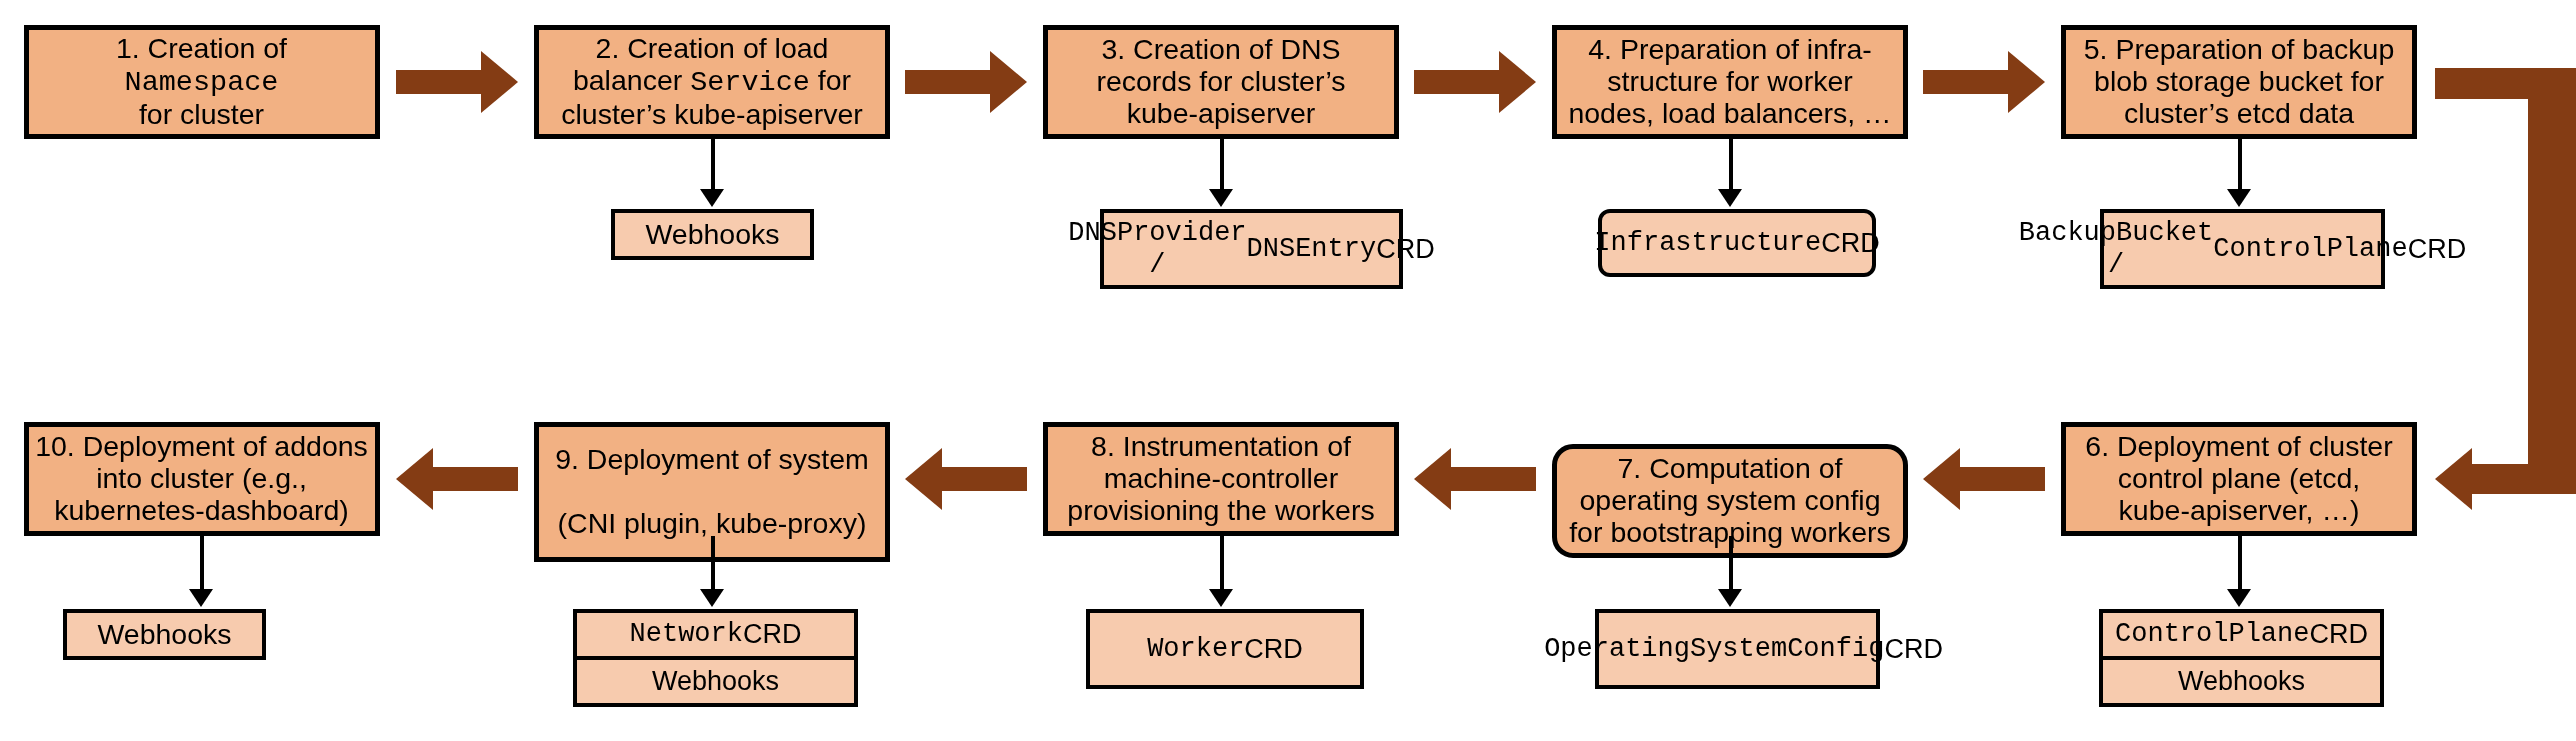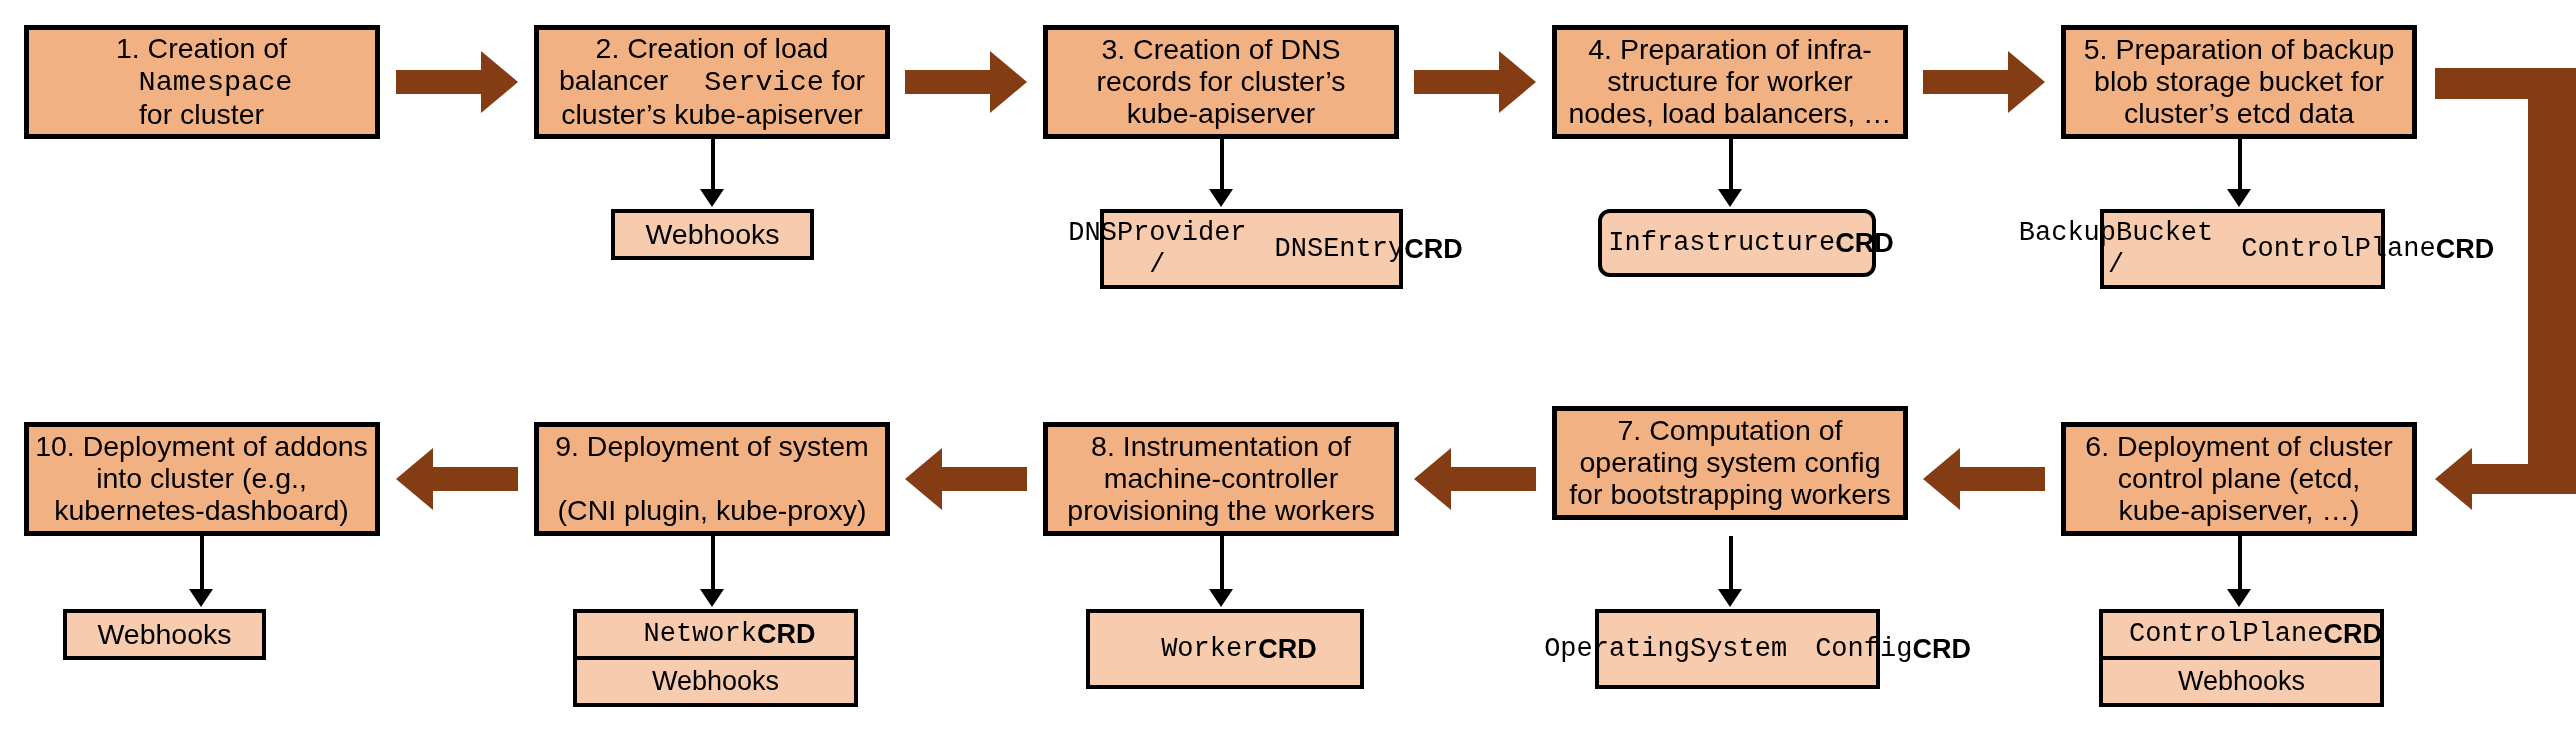--- a/index.html
+++ b/index.html
@@ -35,22 +35,22 @@
     line-height:1.2;
   }
   .sub .cell{
     flex:1 1 auto;
     display:flex;align-items:center;justify-content:center;
     padding:2.1px 4.3px;
   }
   .sub .cell + .cell{border-top:4.3px solid #000;}
 
   
-  .mono{font-family:"Liberation Mono",monospace;font-weight:400;margin-left:28px;}
-  .crd{font-family:"Liberation Sans",sans-serif;font-weight:700;}
+  .mono{font-family:"Liberation Mono",monospace;font-weight:400;}
+  .crd{font-family:"Liberation Sans",sans-serif;font-weight:400;}
 
   
   .vline{position:absolute;background:#000;width:3.6px;}
   .vhead{
     position:absolute;width:0;height:0;
     border-left:12px solid transparent;
     border-right:12px solid transparent;
     border-top:18.5px solid #000;
   }
 
@@ -133,29 +133,29 @@
         <br>
         <span class="mono">ControlPlane</span>
         <span class="crd"> CRD</span>
       </div>
   </div>
 
   <div class="step" style="left:23.5px;top:422px;width:356px;height:114px;">
     <span class="txt"><span>10. Deployment of addons</span><br><span>into cluster (e.g.,</span><br><span>kubernetes-dashboard)</span></span>
   </div>
 
-  <div class="step" style="left:534px;top:422px;width:356px;height:114px;align-items:center;">
+  <div class="step" style="left:534px;top:422px;width:356px;height:140px;align-items:center;">
     <span class="txt"><span>9. Deployment of system</span><br><br><span>(CNI plugin, kube-proxy)</span></span>
   </div>
 
   <div class="step" style="left:1043px;top:422px;width:356px;height:114px;">
     <span class="txt"><span>8. Instrumentation of</span><br><span>machine-controller</span><br><span>provisioning the workers</span></span>
   </div>
 
-  <div class="step" style="left:1552px;top:406px;width:356px;height:114px;">
+  <div class="step" style="left:1552px;top:444px;width:356px;height:114px;border-radius:21px;">
     <span class="txt"><span>7. Computation of</span><br><span>operating system config</span><br><span>for bootstrapping workers</span></span>
   </div>
 
   <div class="step" style="left:2061px;top:422px;width:356px;height:114px;">
     <span class="txt"><span>6. Deployment of cluster</span><br><span>control plane (etcd,</span><br><span>kube-apiserver, …)</span></span>
   </div>
 
   <div class="sub" style="left:63px;top:609px;width:203px;height:51px;font-size:28.5px;">
     <div class="cell">
         <span>Webhooks</span>

